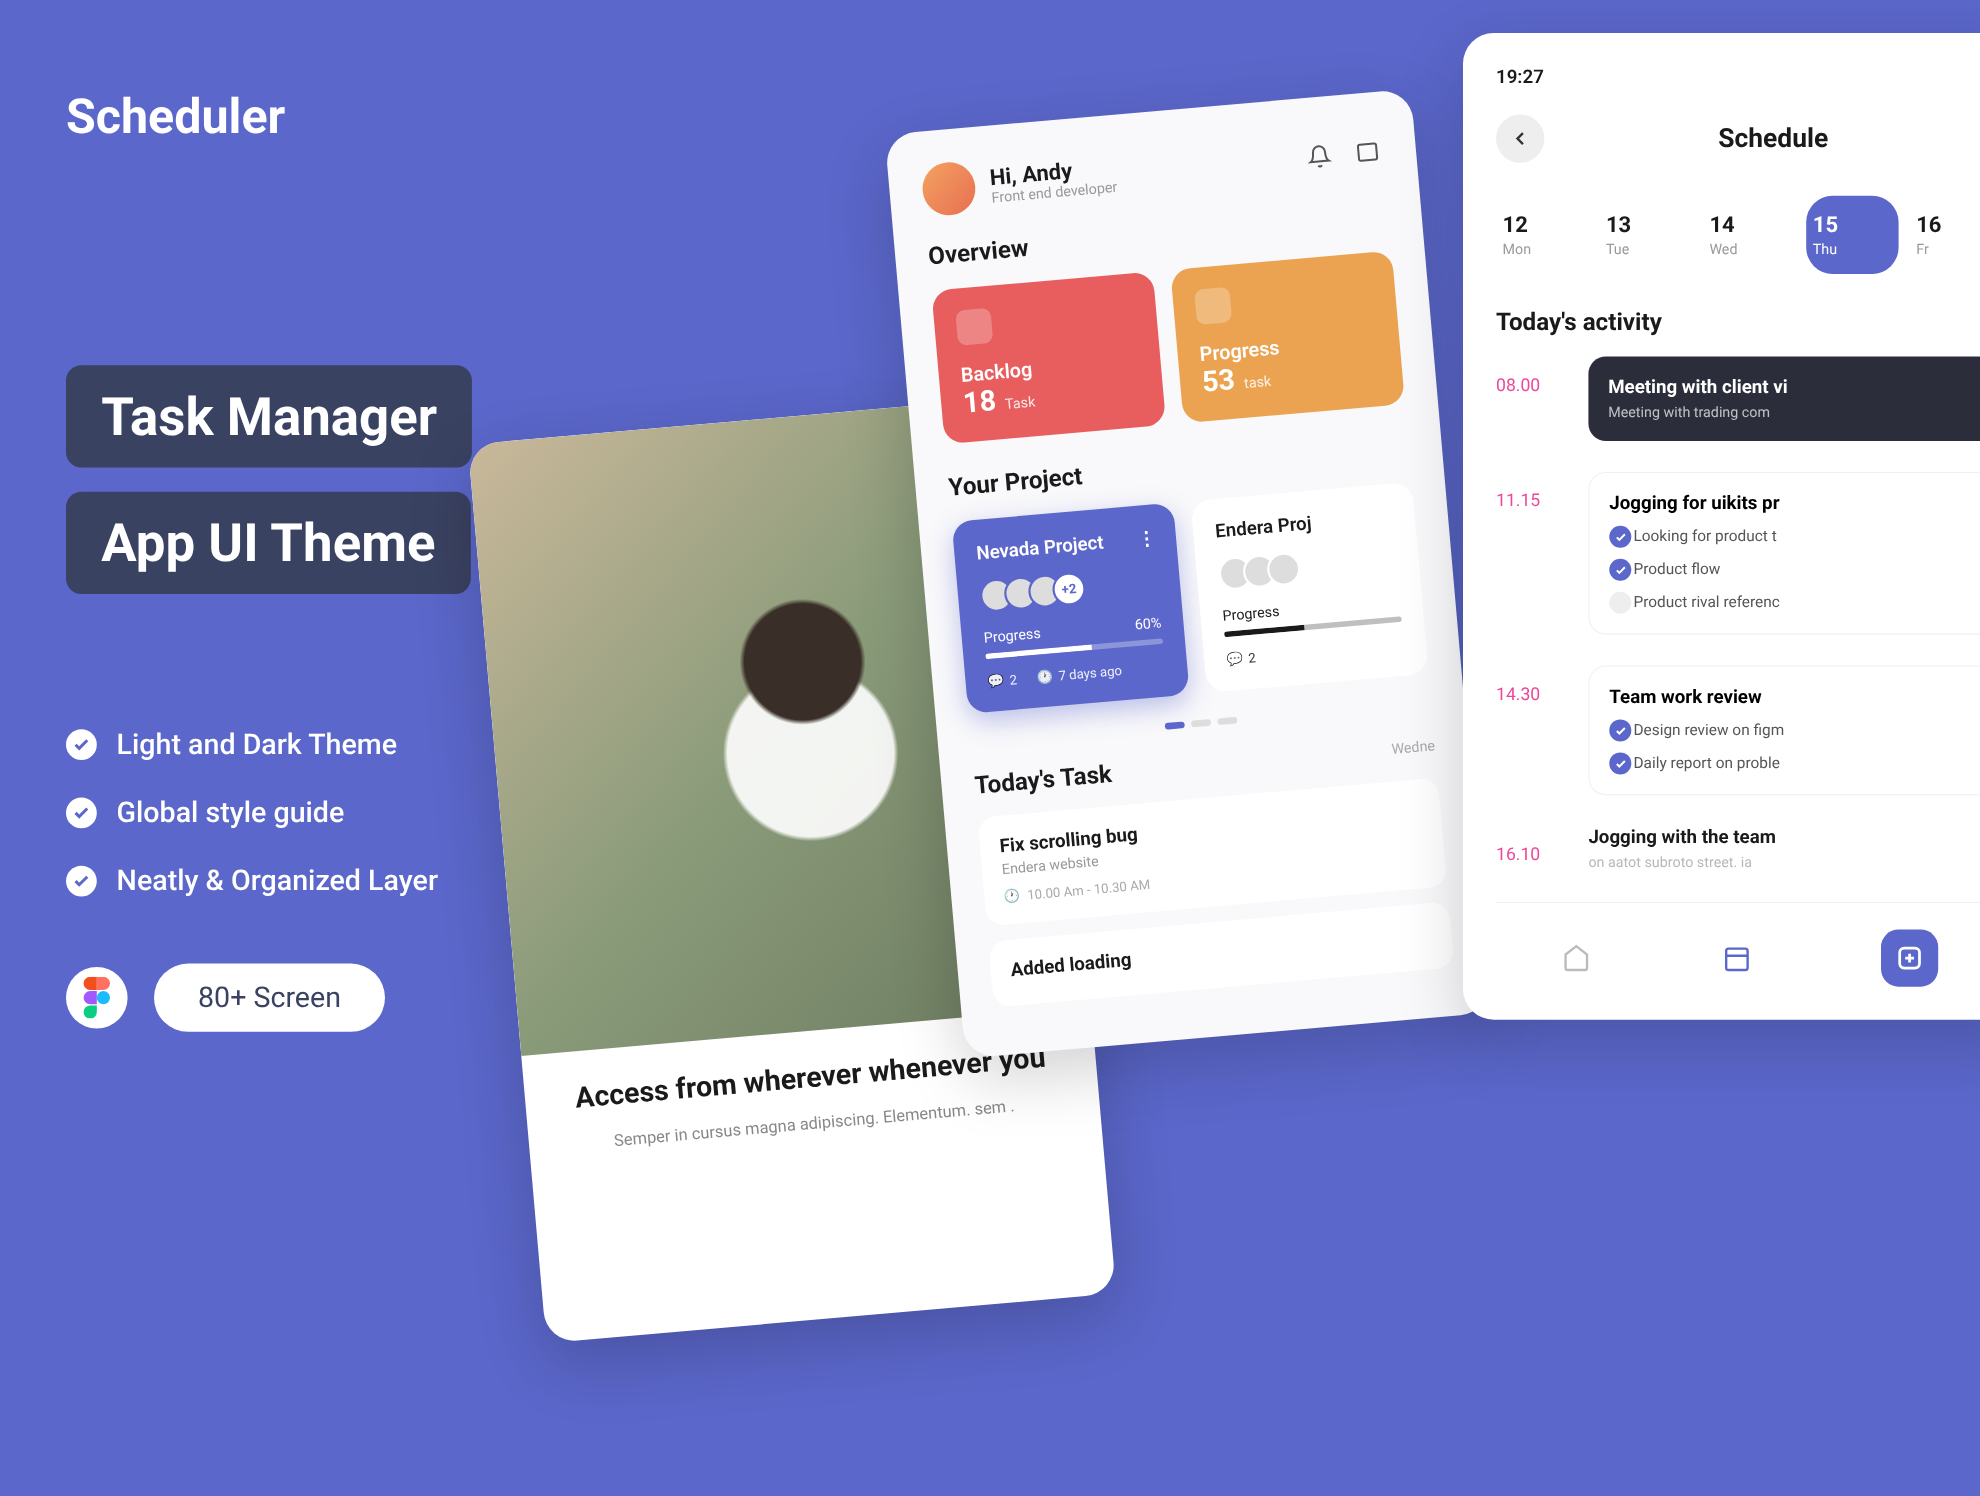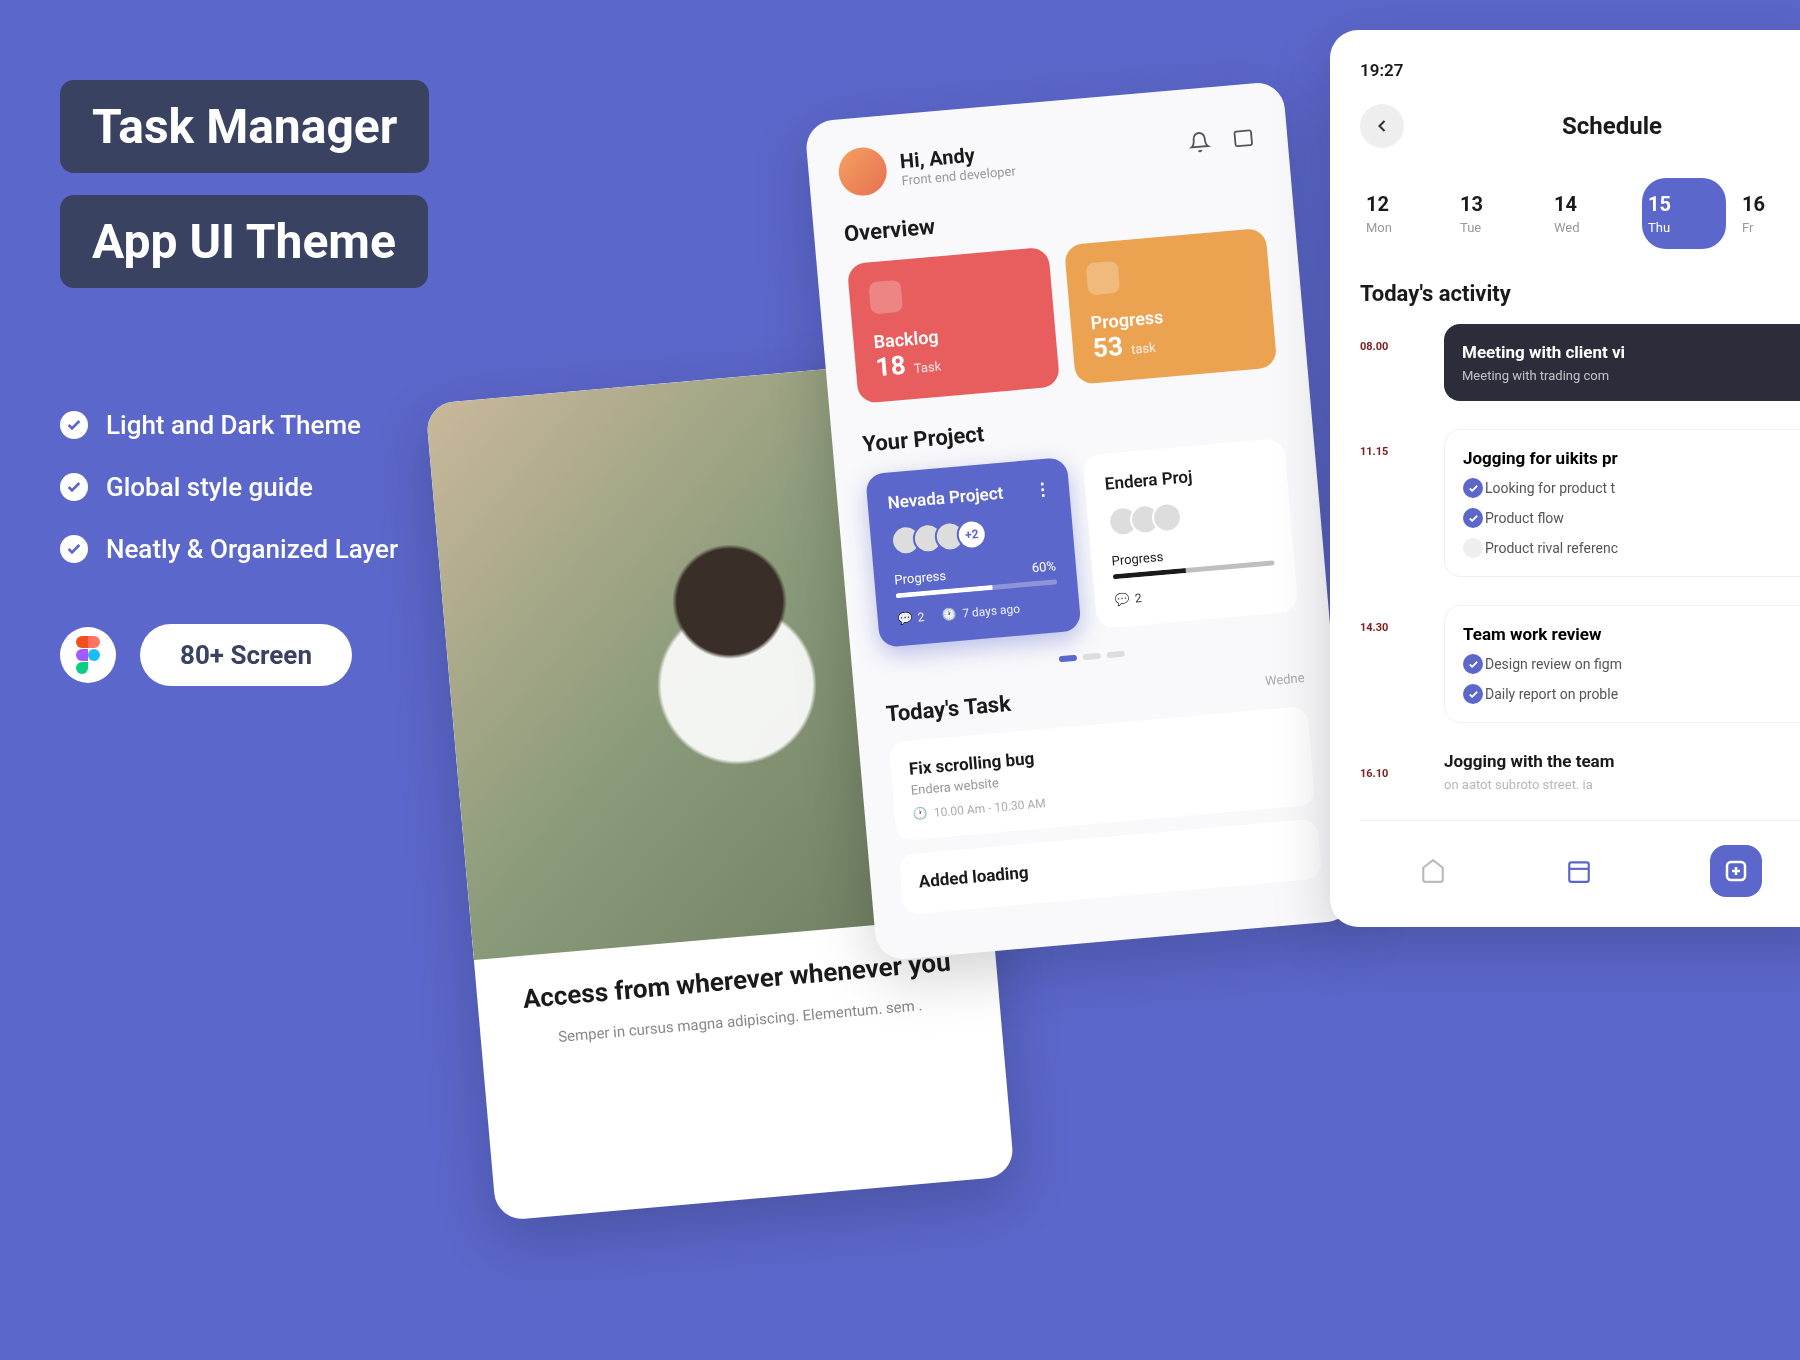--- a/index.html
+++ b/index.html
@@ -6,21 +6,21 @@
 body{background:#5B67CA;width:1800px;height:1360px;overflow:hidden;position:relative}
 .canvas{position:relative;width:100%;height:100%;padding:80px 60px}
 .brand{color:#fff;font-size:44px;font-weight:700;margin-bottom:200px}
 .pill{display:inline-block;background:#3A4262;color:#fff;padding:18px 32px;border-radius:14px;font-size:48px;font-weight:700;margin-bottom:22px}
 .features{margin-top:100px}
 .feat{display:flex;align-items:center;color:#fff;font-size:26px;font-weight:500;margin-bottom:32px;gap:18px}
 .check{width:28px;height:28px;background:#fff;border-radius:50%;display:flex;align-items:center;justify-content:center;color:#5B67CA;font-weight:700;flex-shrink:0}
 .check svg{width:16px;height:16px}
 .bottom-row{display:flex;align-items:center;gap:24px;margin-top:60px}
 .figma{width:56px;height:56px;background:#fff;border-radius:50%;display:flex;align-items:center;justify-content:center}
-.badge{background:#fff;color:#3A4262;padding:16px 40px;border-radius:999px;font-size:26px;font-weight:700}
+.badge{background:#fff;color:#3A4262;padding:16px 40px;border-radius:999px;font-size:26px;font-weight:400}
 .photo-card{position:absolute;left:460px;top:380px;width:520px;height:820px;background:#fff;border-radius:28px;overflow:hidden;transform:rotate(-5deg);box-shadow:0 20px 60px rgba(0,0,0,.2)}
 .photo{width:100%;height:68%;background:linear-gradient(135deg,#c9b89a 0%,#8a9b7a 50%,#6b7a5e 100%);position:relative}
 .photo::after{content:"";position:absolute;inset:0;background:radial-gradient(circle at 55% 40%,#3a2f28 0%,#3a2f28 12%,transparent 13%),radial-gradient(circle at 55% 55%,rgba(255,255,255,.9) 0%,rgba(255,255,255,.9) 18%,transparent 19%)}
 .photo-body{padding:28px 32px;text-align:center}
 .photo-title{font-size:26px;font-weight:700;color:#1a1a1a;margin-bottom:14px}
 .photo-sub{font-size:15px;color:#888;line-height:1.6}
 .phone1{position:absolute;left:840px;top:100px;width:480px;background:#F9F9FB;border-radius:28px;padding:30px;transform:rotate(-5deg);box-shadow:0 20px 60px rgba(0,0,0,.18)}
 .ph-head{display:flex;align-items:center;gap:14px;margin-bottom:24px}
 .avatar{width:48px;height:48px;border-radius:50%;background:linear-gradient(135deg,#f4a261,#e76f51)}
 .ph-name{font-size:20px;font-weight:700;color:#1a1a1a}
@@ -65,38 +65,39 @@
 .sch-head{display:flex;align-items:center;margin-bottom:30px}
 .back-btn{width:44px;height:44px;border-radius:50%;background:#eee;display:flex;align-items:center;justify-content:center}
 .sch-title{flex:1;text-align:center;font-size:24px;font-weight:700;color:#1a1a1a}
 .days{display:flex;gap:10px;margin-bottom:32px}
 .day{flex:1;padding:14px 6px;border-radius:24px}
 .day-n{font-size:20px;font-weight:700;color:#1a1a1a}
 .day-l{font-size:13px;color:#999;margin-top:4px}
 .day.on{background:#5B67CA}
 .day.on .day-n,.day.on .day-l{color:#fff}
 .act-row{display:flex;gap:20px;margin-bottom:28px}
-.act-time{width:64px;font-size:11px;font-weight:700;color:#7f1d1d;padding-top:16px}
+.act-time{width:64px;font-size:16px;font-weight:400;color:#ec4899;padding-top:16px}
 .act-card{flex:1;background:#fff;border:1px solid #f0f0f0;border-radius:16px;padding:18px}
 .act-dark{background:#2B2E3A;color:#fff;border:none}
 .act-t{font-size:17px;font-weight:700;margin-bottom:6px}
 .act-s{font-size:13px;opacity:.7}
 .act-item{display:flex;align-items:center;gap:2px;font-size:14px;color:#555;margin-top:10px}
 .act-chk{width:20px;height:20px;border-radius:50%;background:#5B67CA;display:flex;align-items:center;justify-content:center;color:#fff;flex-shrink:0}
 .act-chk.off{background:#eee}
 .act-chk svg{width:11px;height:11px}
 .nav{display:flex;justify-content:space-around;align-items:center;padding-top:24px;border-top:1px solid #f0f0f0;margin-top:20px}
 .nav-i{width:30px;height:30px;color:#bbb;display:flex;align-items:center;justify-content:center}
 .nav-i.on{color:#5B67CA}
 .fab{width:52px;height:52px;border-radius:16px;background:#5B67CA;display:flex;align-items:center;justify-content:center;color:#fff}
 </style>
 </head>
 <body>
 
 <div class="canvas">
+ <div class="brand">Scheduler</div>
  <div><span class="pill">Task Manager</span></div>
  <div><span class="pill">App UI Theme</span></div>
  <div class="features">
   <div class="feat">
         <span class="check">
           <svg viewBox="0 0 24 24" fill="none" stroke="currentColor" stroke-width="4">
             <polyline points="20 6 9 17 4 12"></polyline>
           </svg>
         </span>
         <span>Light and Dark Theme</span>

